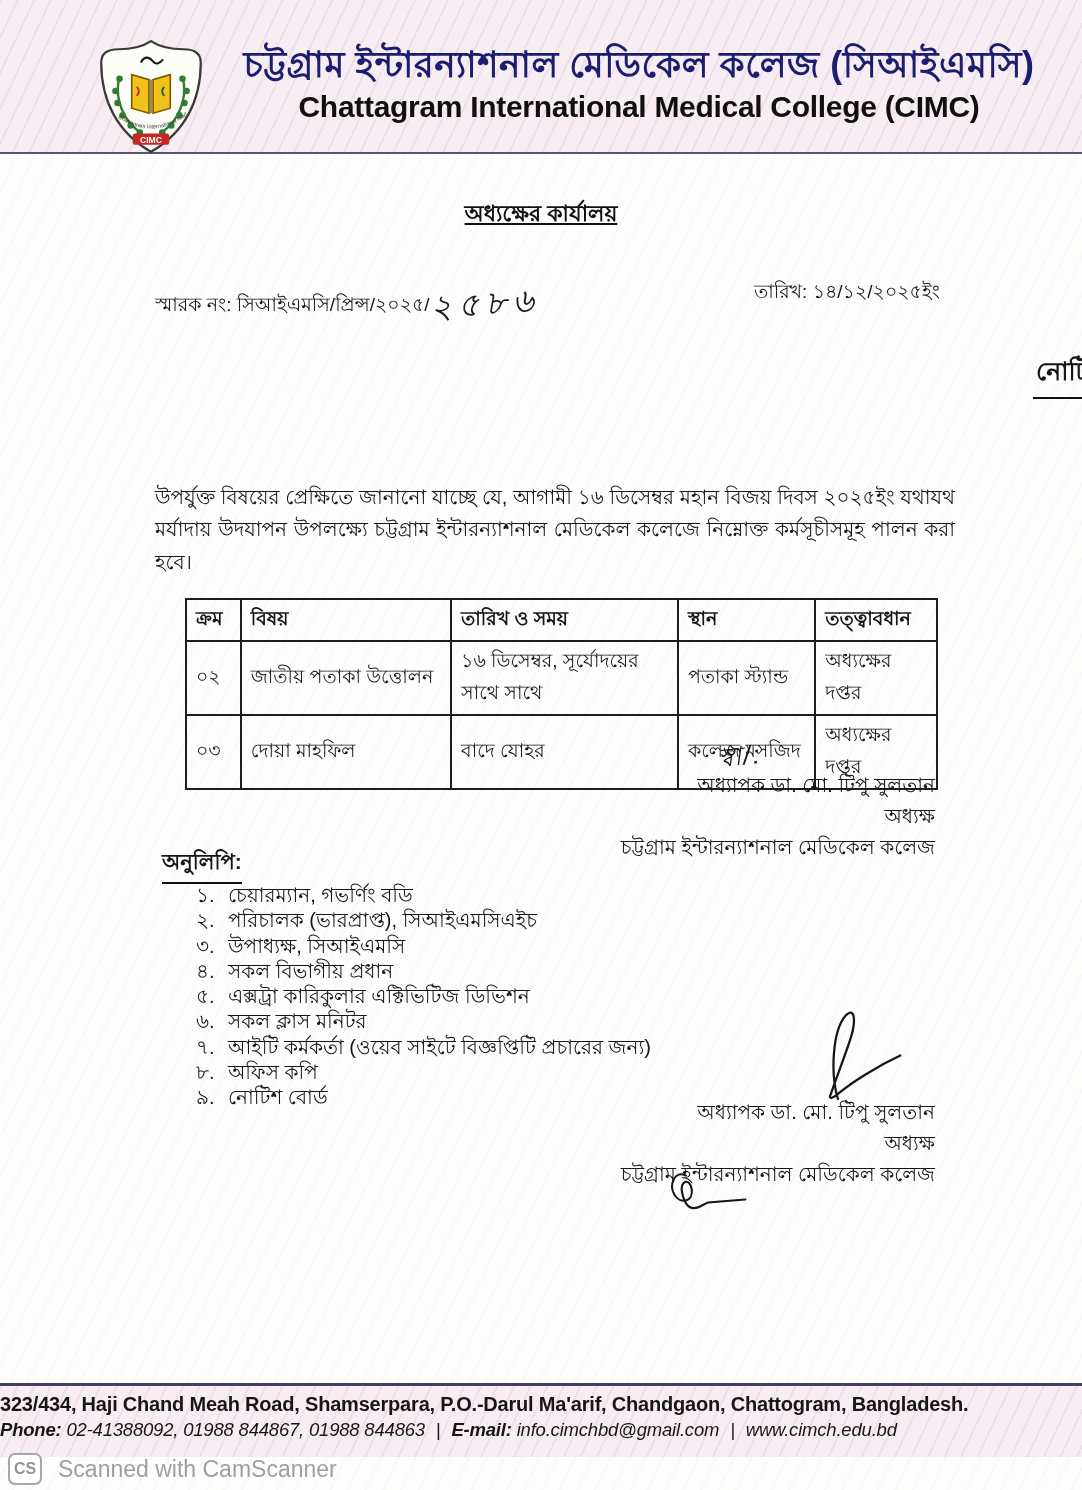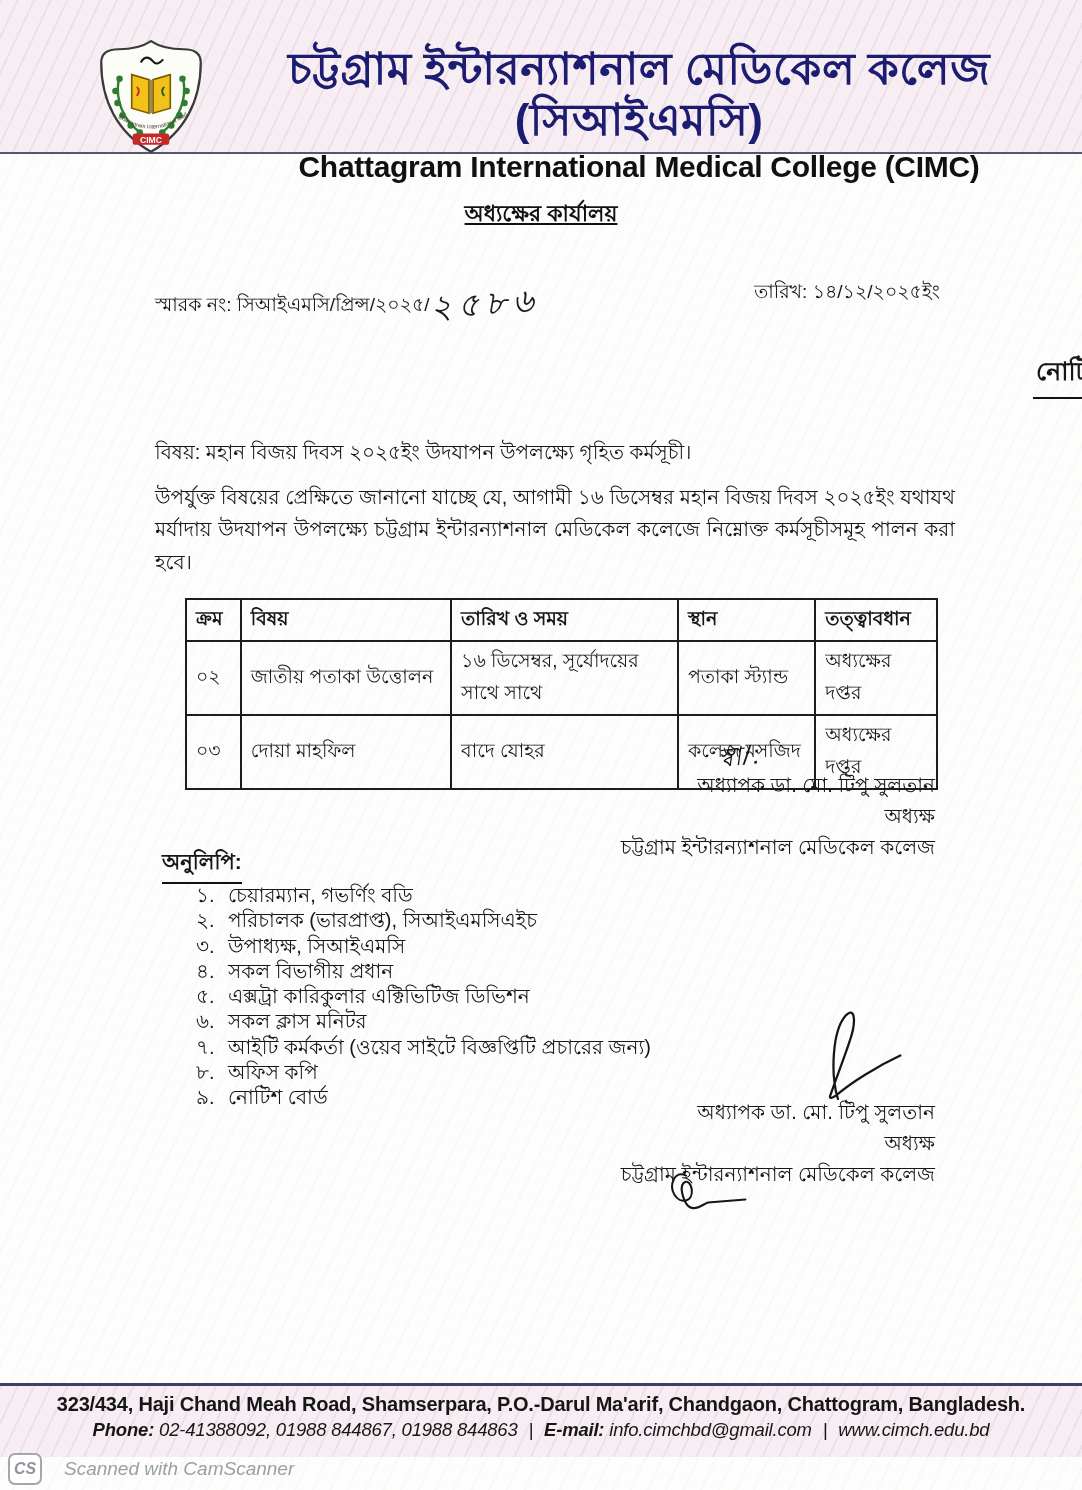--- a/index.html
+++ b/index.html
@@ -19,21 +19,21 @@
   
   .header-band{
     position:absolute;left:0;top:0;width:1082px;height:152px;
     background-color:#f7eef3;
     background-image:repeating-linear-gradient(115deg, rgba(205,170,195,0.22) 0 2px, transparent 2px 15px);
     border-bottom:2px solid #55556e;
   }
   .crest{position:absolute;left:86px;top:38px;width:130px;height:120px;}
   .titles{position:absolute;left:208px;right:12px;top:44px;text-align:center;}
   .title-bn{
-    font-size:44px;font-weight:bold;color:#1c1c70;letter-spacing:0.5px;line-height:1.15;
+    font-size:36px;font-weight:bold;color:#1c1c70;letter-spacing:0.5px;line-height:1.15;
   }
   .title-en{
     font-size:30px;font-weight:bold;color:#101010;margin-top:5px;letter-spacing:-0.3px;
   }
   
   .office-title{
     position:absolute;left:0;top:196px;width:100%;
     text-align:center;font-size:22px;font-weight:600;color:#111;text-decoration:underline;
   }
   .memo-row{
@@ -95,37 +95,36 @@
     display:flex;flex-direction:column;
   }
   .dist-item{display:flex;height:25.3px;align-items:flex-start;font-size:20px;}
   .dist-num{width:32px;flex:0 0 32px;}
   
   .footer-band{
     position:absolute;left:0;top:1383px;width:1082px;height:71px;
     background-color:#f7eef3;
     background-image:repeating-linear-gradient(115deg, rgba(205,170,195,0.22) 0 2px, transparent 2px 15px);
     border-top:3px solid #3f3f63;
-    text-align:center;
   }
   .addr{font-size:20px;font-weight:bold;margin-top:7px;letter-spacing:-0.2px;}
   .contact{font-size:18.5px;margin-top:3px;letter-spacing:-0.2px;font-style:italic;}
   .contact .lbl{font-weight:bold;}
   .contact .sep{margin:0 6px;}
   
   .cam-row{
     position:absolute;left:8px;top:1452px;height:34px;
-    display:flex;align-items:center;gap:22px;font-style:italic;
+    display:flex;align-items:center;gap:16px;
   }
   .cs-badge{
     width:30px;height:28px;border:2.5px solid #a2a8ad;border-radius:7px;
     display:flex;align-items:center;justify-content:center;
     font-size:16px;font-weight:bold;color:#8f959b;background:#fff;
   }
-  .cam-text{font-size:19px;color:#9aa0a5;}
+  .cam-text{font-size:23px;color:#9aa0a5;}
 </style>
 </head>
 <body>
 
 <div class="page">
 
   <div class="header-band">
     <svg class="crest" viewBox="0 0 128 118">
       <defs>
         <path id="arcT" d="M28 76 Q64 102 100 76"></path>
@@ -173,21 +172,20 @@
     <div class="memo-left">
       <span>স্মারক নং: সিআইএমসি/প্রিন্স/২০২৫/</span><span class="hand-number">২৫৮৬</span>
     </div>
     <div class="memo-date">তারিখ: ১৪/১২/২০২৫ইং</div>
   </div>
 
   <div class="notice-title-wrap">
     <span class="notice-title">নোটিশ</span>
   </div>
 
-  <div class="subject-line">বিষয়: মহান বিজয় দিবস ২০২৫ইং উদযাপন উপলক্ষ্যে গৃহিত কর্মসূচী।</div>
 
   <div class="body-par">উপর্যুক্ত বিষয়ের প্রেক্ষিতে জানানো যাচ্ছে যে, আগামী ১৬ ডিসেম্বর মহান বিজয় দিবস ২০২৫ইং যথাযথ মর্যাদায় উদযাপন উপলক্ষ্যে চট্টগ্রাম ইন্টারন্যাশনাল মেডিকেল কলেজে নিম্নোক্ত কর্মসূচীসমূহ পালন করা হবে।</div>
 
   <table class="sched">
     <colgroup>
       <col style="width:7.3%">
         <col style="width:28%">
         <col style="width:30.2%">
         <col style="width:18.3%">
         <col style="width:16.2%">

